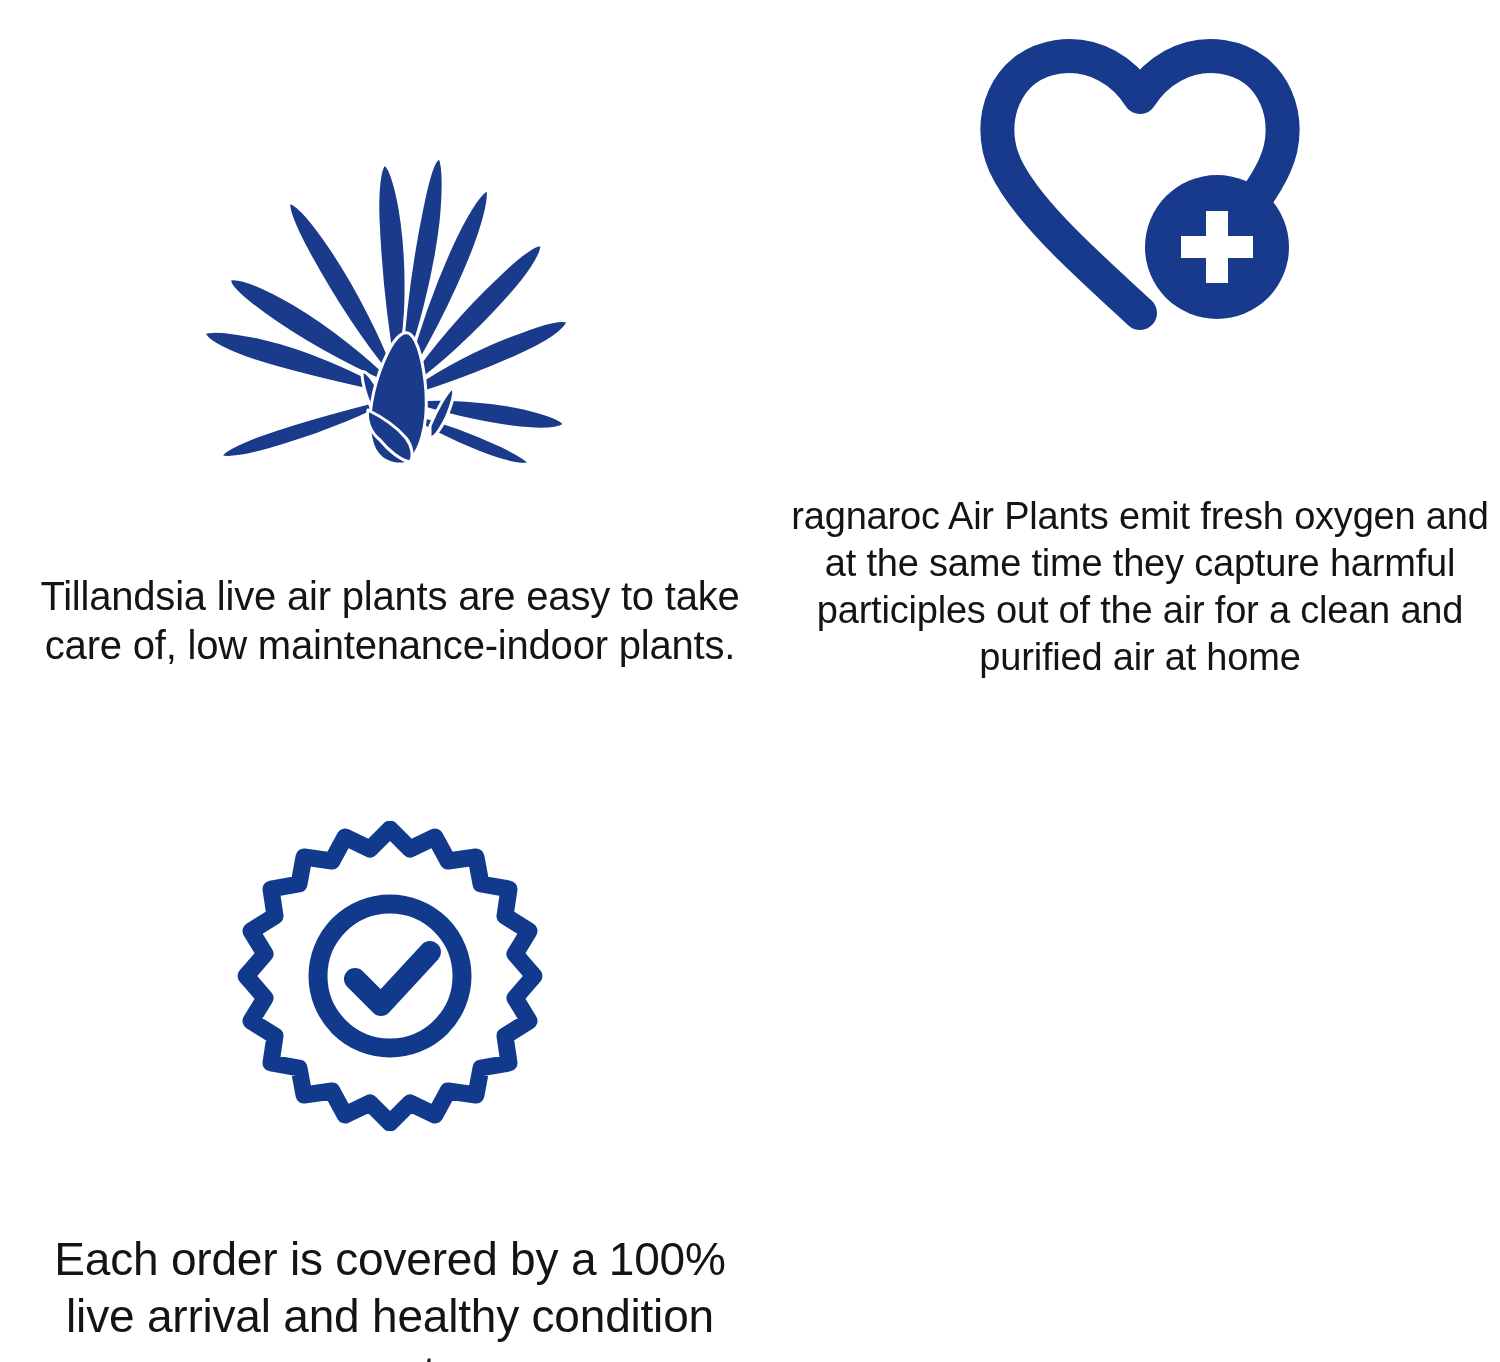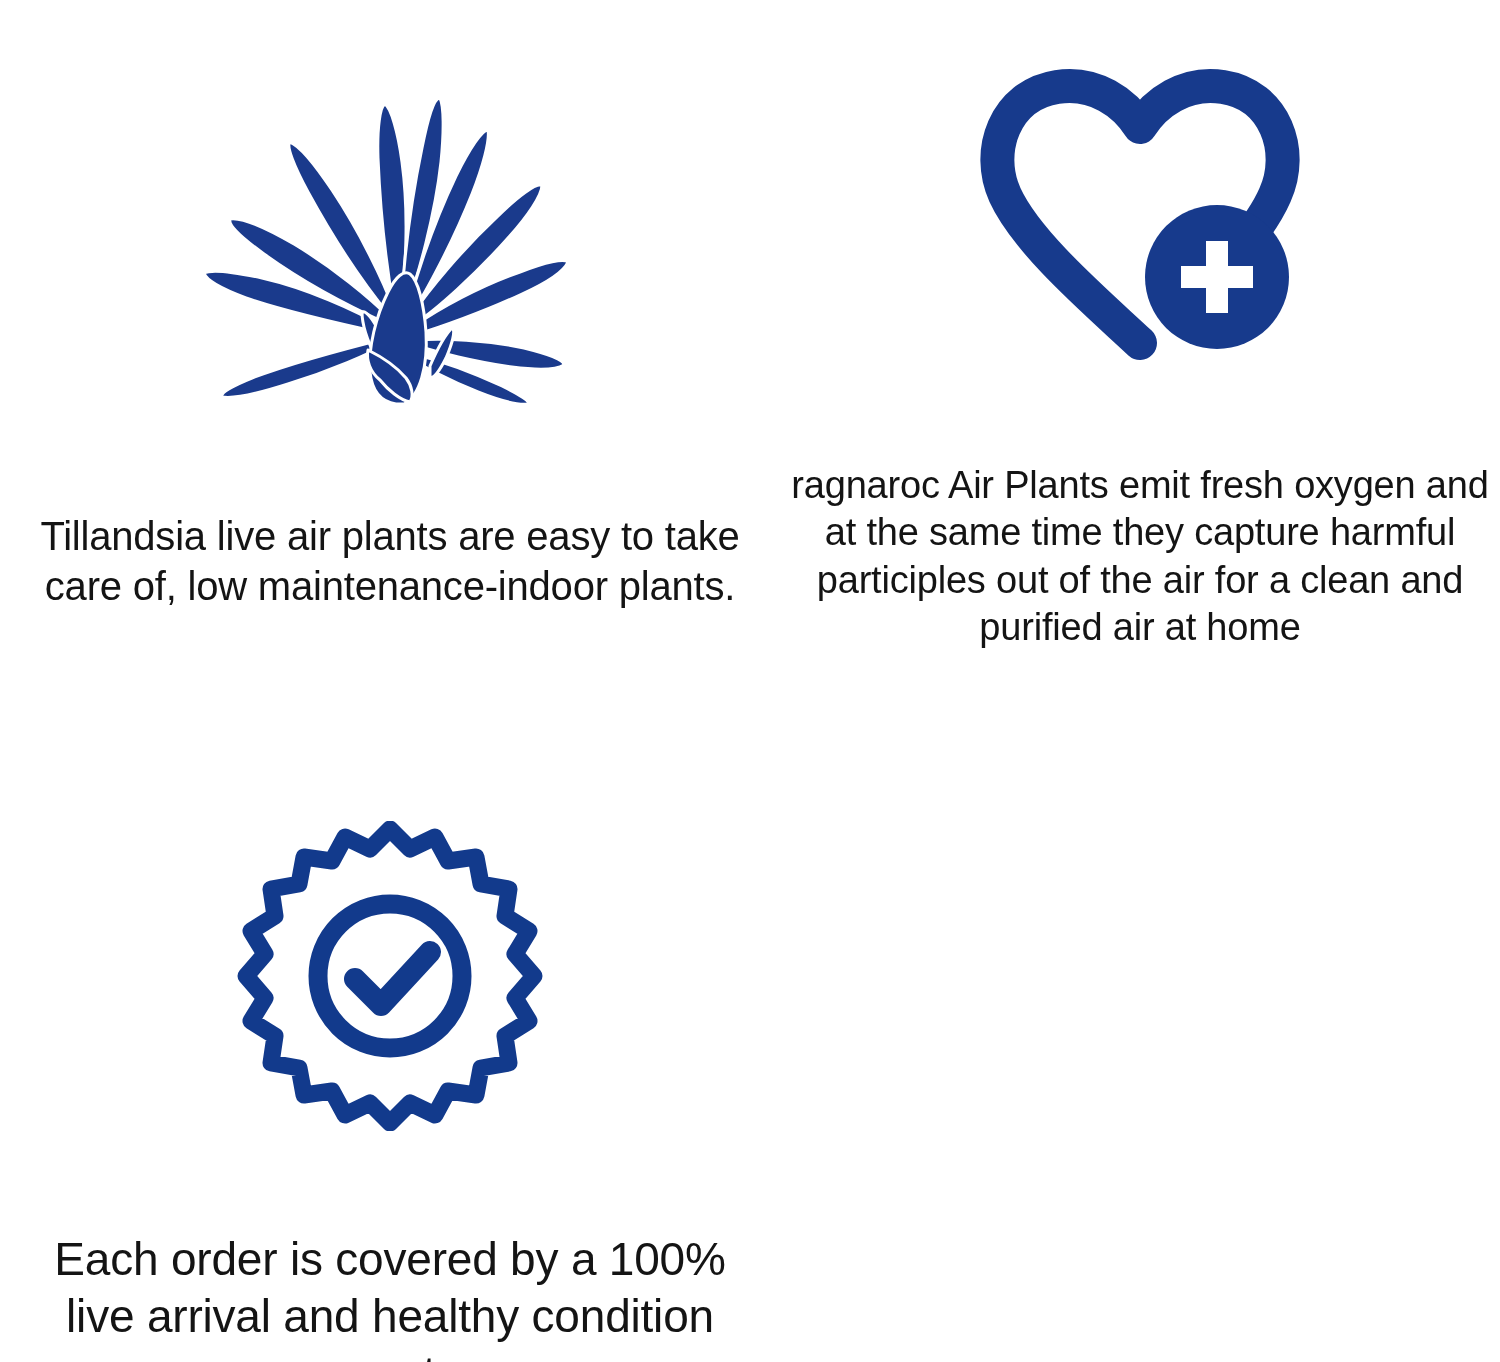--- a/index.html
+++ b/index.html
@@ -26,22 +26,22 @@
 
   .feature-cell {
     position: relative;
     display: flex;
     flex-direction: column;
     align-items: center;
     box-sizing: border-box;
   }
 
   
-  .cell-tl { justify-content: center; padding: 0; }
-  .cell-tr { justify-content: center; padding: 0; }
+  .cell-tl { justify-content: flex-end; padding: 10px; }
+  .cell-tr { justify-content: space-between; padding: 0; }
   
   .cell-bl { justify-content: flex-start; padding: 0; }
   .cell-br { justify-content: flex-start; padding: 0; }
 
   .icon-wrap {
     display: flex;
     align-items: center;
     justify-content: center;
   }
   .icon-wrap svg { display: block; }

